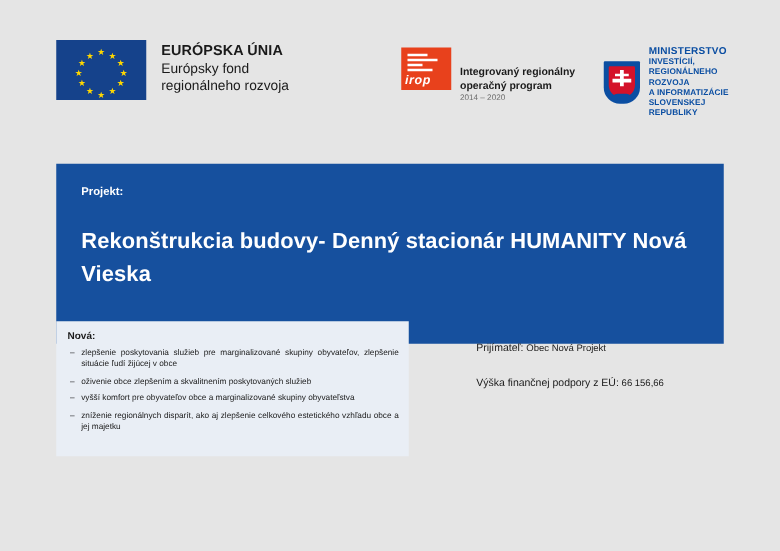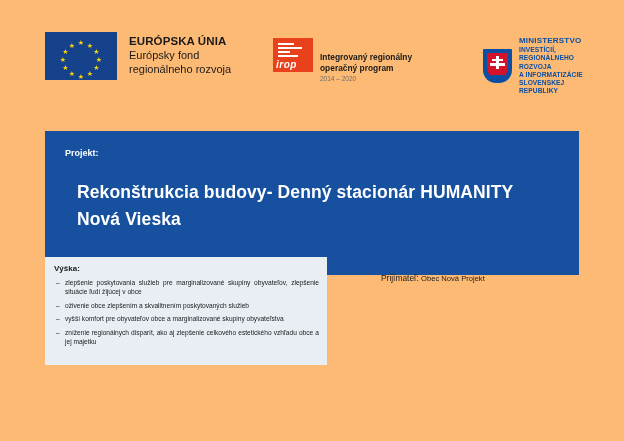--- a/index.html
+++ b/index.html
@@ -15,21 +15,21 @@
     position: relative;
     overflow: hidden;
   }
 
   .page {
     position: absolute;
     left: 0;
     top: 0;
     width: 624px;
     height: 441px;
-    background: #fdba74;
+    background: #e5e5e5;
   }
 
   
   .header {
     position: absolute;
     left: 45px;
     top: 32px;
     width: 540px;
     height: 62px;
   }
@@ -83,20 +83,21 @@
     display: flex;
     align-items: flex-start;
   }
   .irop-mark {
     width: 40px;
     height: 34px;
     background: #e8411c;
     position: relative;
     flex: none;
     overflow: hidden;
+    margin-left: 48px;
   }
   .irop-mark .bars {
     position: absolute;
     left: 0; top: 0; right: 0; bottom: 0;
   }
   .irop-mark .bar {
     position: absolute;
     background: #ffffff;
     height: 2px;
   }
@@ -224,21 +225,20 @@
   .banner .title {
     position: absolute;
     left: 20px;
     top: 48px;
     right: 18px;
     color: #ffffff;
     font-size: 17.5px;
     font-weight: bold;
     line-height: 27px;
     letter-spacing: .1px;
-    margin-left: 12px;
   }
 
   
   .lower {
     position: absolute;
     left: 45px;
     top: 257px;
     width: 534px;
     height: 110px;
   }
@@ -370,31 +370,35 @@
   </div>
 
   <div class="banner">
     <div class="label">Projekt:</div>
     <div class="title">Rekonštrukcia budovy- Denný stacionár HUMANITY Nová Vieska</div>
   </div>
 
   <div class="lower">
 
     <div class="goal-box">
-      <div class="goal-label">Výška:</div>
+      <div class="goal-label">Nová:</div>
       <ul class="goal-list">
         <li>zlepšenie poskytovania služieb pre marginalizované skupiny obyvateľov, zlepšenie situácie ľudí žijúcej v obce</li>
         <li>oživenie obce zlepšením a skvalitnením poskytovaných služieb</li>
         <li>vyšší komfort pre obyvateľov obce a marginalizované skupiny obyvateľstva</li>
         <li>zníženie regionálnych disparít, ako aj zlepšenie celkového estetického vzhľadu obce a jej majetku</li>
       </ul>
     </div>
 
     <div class="facts">
       <div class="fact-row">
         <span class="k">Prijímateľ:</span>
         <span class="v">Obec Nová Projekt</span>
       </div>
+      <div class="fact-row">
+        <span class="k">Výška finančnej podpory z EÚ:</span>
+        <span class="v">66 156,66</span>
+      </div>
     </div>
 
   </div>
 
 </div>
 
 </body></html>

